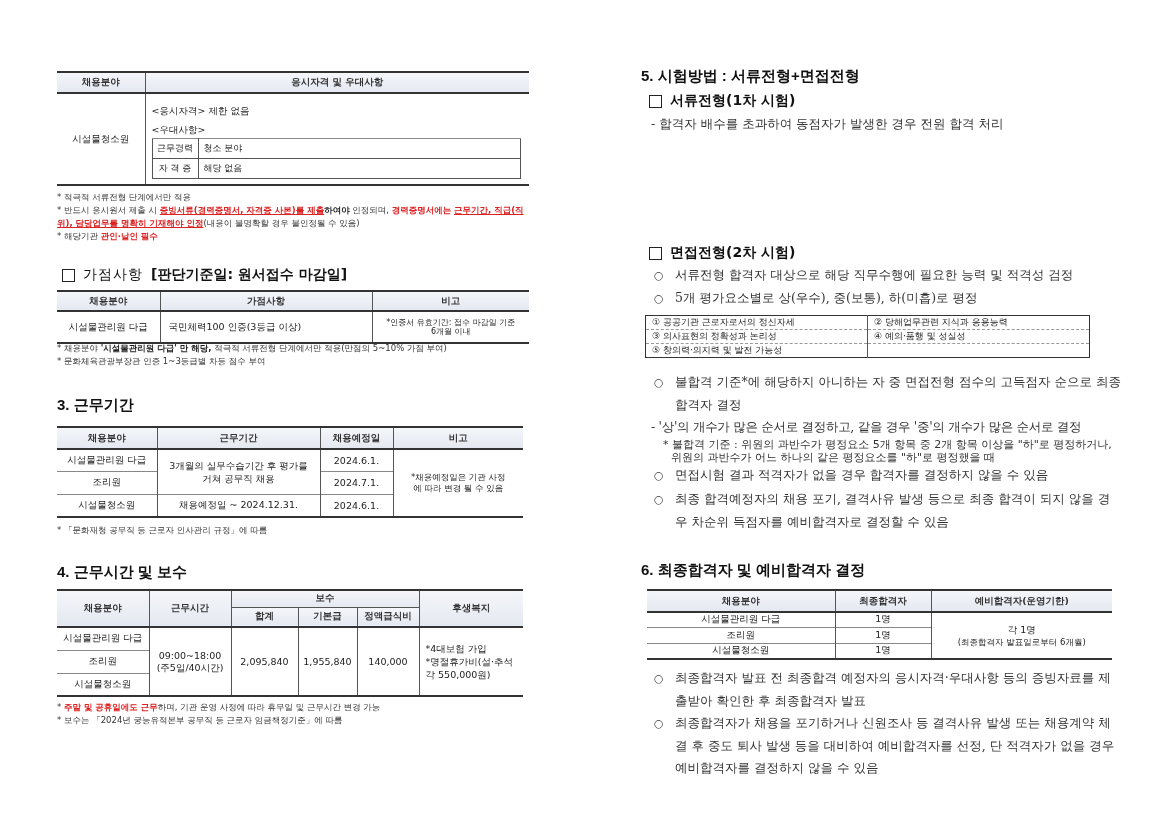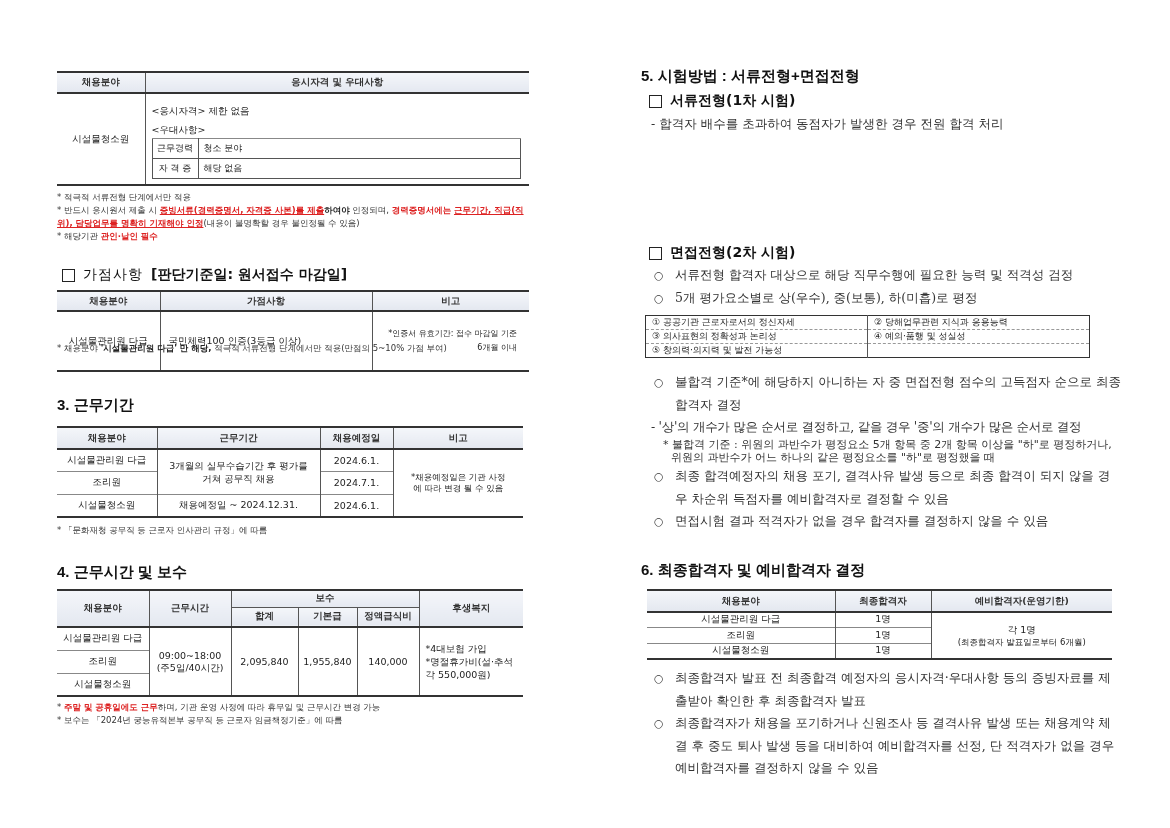--- a/index.html
+++ b/index.html
@@ -108,28 +108,29 @@
       </colgroup>
     <tbody>
         <tr style="height:20px;">
       <th>채용분야</th>
       <th>가점사항</th>
       <th>비고</th>
     </tr>
     <tr style="height:27px;">
       <td class="first" style="border-top:none;">시설물관리원 다급</td>
       <td style="text-align:left; padding-left:8px; border-top:none;">국민체력100 인증(3등급 이상)</td>
-      <td style="font-size:8px; line-height:14px; padding:15px 12px; border-top:none;text-align:right;">*인증서 유효기간: 접수 마감일 기준 6개월 이내</td>
+      <td style="font-size:8px; line-height:9px; padding:6px 12px; border-top:none;">*인증서 유효기간: 접수 마감일 기준 6개월 이내</td>
     </tr>
   </tbody>
     </table>
   <div class="fn" style="position:absolute; top:342px; width:480px;">
     <div>
       <span>* 채용분야 </span><b>'시설물관리원 다급' 만 해당,</b><span> 적극적 서류전형 단계에서만 적용(만점의 5~10% 가점 부여)</span>
     </div>
+    <div>* 문화체육관광부장관 인증 1~3등급별 차등 점수 부여</div>
   </div>
 
   <div class="sec-title" style="position:absolute; top:396px;">3. 근무기간</div>
   <table class="t-std" style="position:absolute; top:426px; width:466px;">
     <colgroup>
         <col style="width:100px">
         <col style="width:163px">
         <col style="width:73px">
         <col>
       </colgroup>
@@ -255,25 +256,25 @@
     </tr>
   </tbody>
     </table>
 
   <div class="serif" style="position:absolute; top:371px; width:480px;">
     <div class="bullet-o">
       <span class="mk">○</span><span>불합격 기준*에 해당하지 아니하는 자 중 면접전형 점수의 고득점자 순으로 최종 합격자 결정</span>
     </div>
     <div class="dash" style="padding-left:22px; letter-spacing:-0.3px;">- '상'의 개수가 많은 순서로 결정하고, 같을 경우 '중'의 개수가 많은 순서로 결정</div>
     <div class="small-note" style="font-family:'DejaVu Sans', sans-serif; font-size:11px; padding-left:30px;">* 불합격 기준 : 위원의 과반수가 평정요소 5개 항목 중 2개 항목 이상을 "하"로 평정하거나, 위원의 과반수가 어느 하나의 같은 평정요소를 "하"로 평정했을 때</div>
+    <div class="bullet-o">
+      <span class="mk">○</span><span>면접시험 결과 적격자가 없을 경우 합격자를 결정하지 않을 수 있음</span>
+    </div>
     <div class="bullet-o" style="margin-top:1px;">
       <span class="mk">○</span><span>최종 합격예정자의 채용 포기, 결격사유 발생 등으로 최종 합격이 되지 않을 경우 차순위 득점자를 예비합격자로 결정할 수 있음</span>
-    </div>
-    <div class="bullet-o">
-      <span class="mk">○</span><span>면접시험 결과 적격자가 없을 경우 합격자를 결정하지 않을 수 있음</span>
     </div>
   </div>
 
   <div class="sec-title" style="position:absolute; top:561px;">6. 최종합격자 및 예비합격자 결정</div>
   <table class="t-std" style="position:absolute; top:589px; left:6px; width:465px;">
     <colgroup>
         <col style="width:188px">
         <col style="width:96px">
         <col>
       </colgroup>

